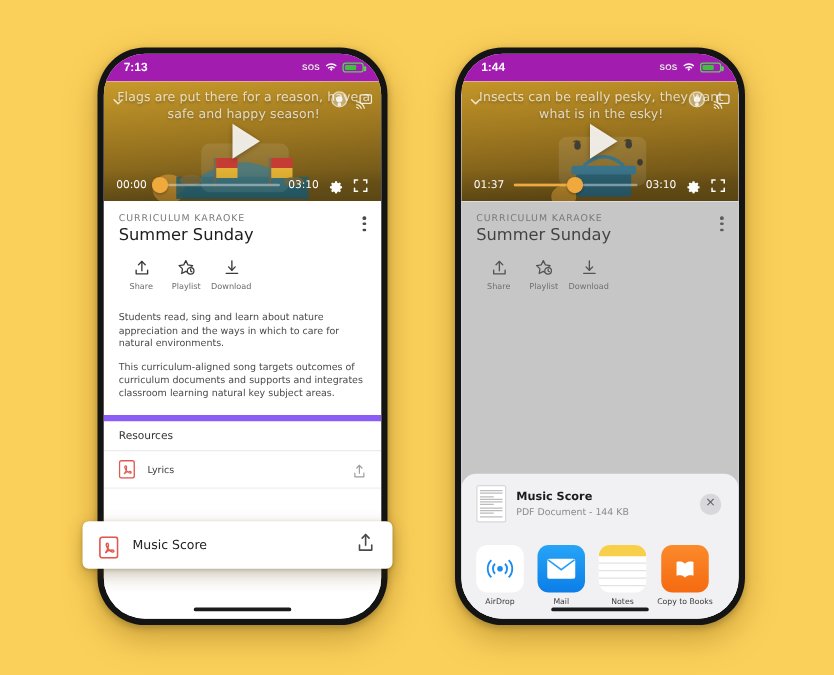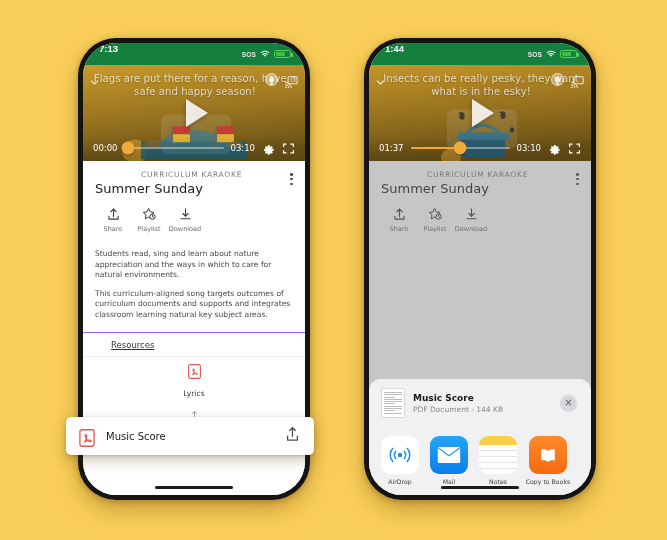--- a/index.html
+++ b/index.html
@@ -28,22 +28,22 @@
     width: 100%; height: 100%;
     background: #fff;
     border-radius: 33px;
     overflow: hidden;
     display: flex; flex-direction: column;
   }
 
   
   .statusbar {
     height: 22px; flex: none;
-    background: #15803d; color: #fff;
-    display: flex; justify-content: space-between;
+    background: #a21caf; color: #fff;
+    display: flex; align-items: center; justify-content: space-between;
     padding: 0 14px 0 16px;
     font-size: 9.5px; font-weight: bold;
   }
   .sb-right { display: flex; align-items: center; gap: 4px; }
   .sos { font-size: 6.5px; letter-spacing: .2px; color: #e8e8e8; font-weight: bold; }
   .wifi { width: 10px; height: 8px; position: relative; }
   .wifi svg { display:block; }
   .batt {
     width: 17px; height: 8.5px; border: 1px solid #5cd05c;
     border-radius: 2.5px; position: relative; padding: 1px;
@@ -127,21 +127,20 @@
     box-shadow: 0 1px 2px rgba(0,0,0,.3);
   }
   .gear, .fs { width: 13px; height: 13px; flex: none; }
 
   
   .content { flex: 1; background: #fff; position: relative; overflow: hidden; }
   .meta { padding: 9px 12px 4px; position: relative; }
   .kicker {
     font-size: 7.5px; letter-spacing: .75px; color: #7b7b7b;
     font-family: "DejaVu Sans", sans-serif;
-    margin-left: 46px;
   }
   .title {
     font-size: 13px; font-weight: normal; color: #1d1d1d;
     margin-top: 2px; font-family: "DejaVu Sans", sans-serif;
   }
   .kebab {
     position: absolute; right: 12px; top: 12px;
     width: 3px;
   }
   .kebab i { display:block; width:2.6px; height:2.6px; border-radius:50%; background:#4a4a4a; margin-bottom:2.2px;}
@@ -158,28 +157,27 @@
     padding: 7px 12px 6px; font-size: 8.5px; color: #333;
     border-top: 1px solid #e6e6e6; border-bottom: 1px solid #ececec;
     font-family: "DejaVu Sans", sans-serif;
   }
   .desc { padding: 8px 12px 4px; }
   .desc p {
     font-size: 7.6px; line-height: 10.5px; color: #4a4a4a;
     margin-bottom: 8px; font-family: "DejaVu Sans", sans-serif;
   }
   .res-hd {
-    padding: 7px 28px 6px; font-size: 8.5px; color: #333;
-    border-top: 1px solid #8b5cf6; border-bottom: 1px solid #ececec;
-    font-family: "DejaVu Sans", sans-serif;
-    text-decoration: underline;
+    padding: 7px 12px 6px; font-size: 8.5px; color: #333;
+    border-top: 5px solid #8b5cf6; border-bottom: 1px solid #ececec;
+    font-family: "DejaVu Sans", sans-serif;
   }
   .res-row {
     display: flex; align-items: center; gap: 10px;
-    padding: 7px 12px; border-bottom: 1px solid #efefef; flex-direction: column;
+    padding: 7px 12px; border-bottom: 1px solid #efefef;
   }
   .res-row .nm {
     flex: 1; font-size: 7.6px; color: #3a3a3a;
     font-family: "DejaVu Sans", sans-serif;
   }
   .pdf-ico { width: 13px; height: 15px; flex: none; }
   .up-ico { width: 11px; height: 12px; flex: none; opacity: .6; }
 
   
   .home-ind {

